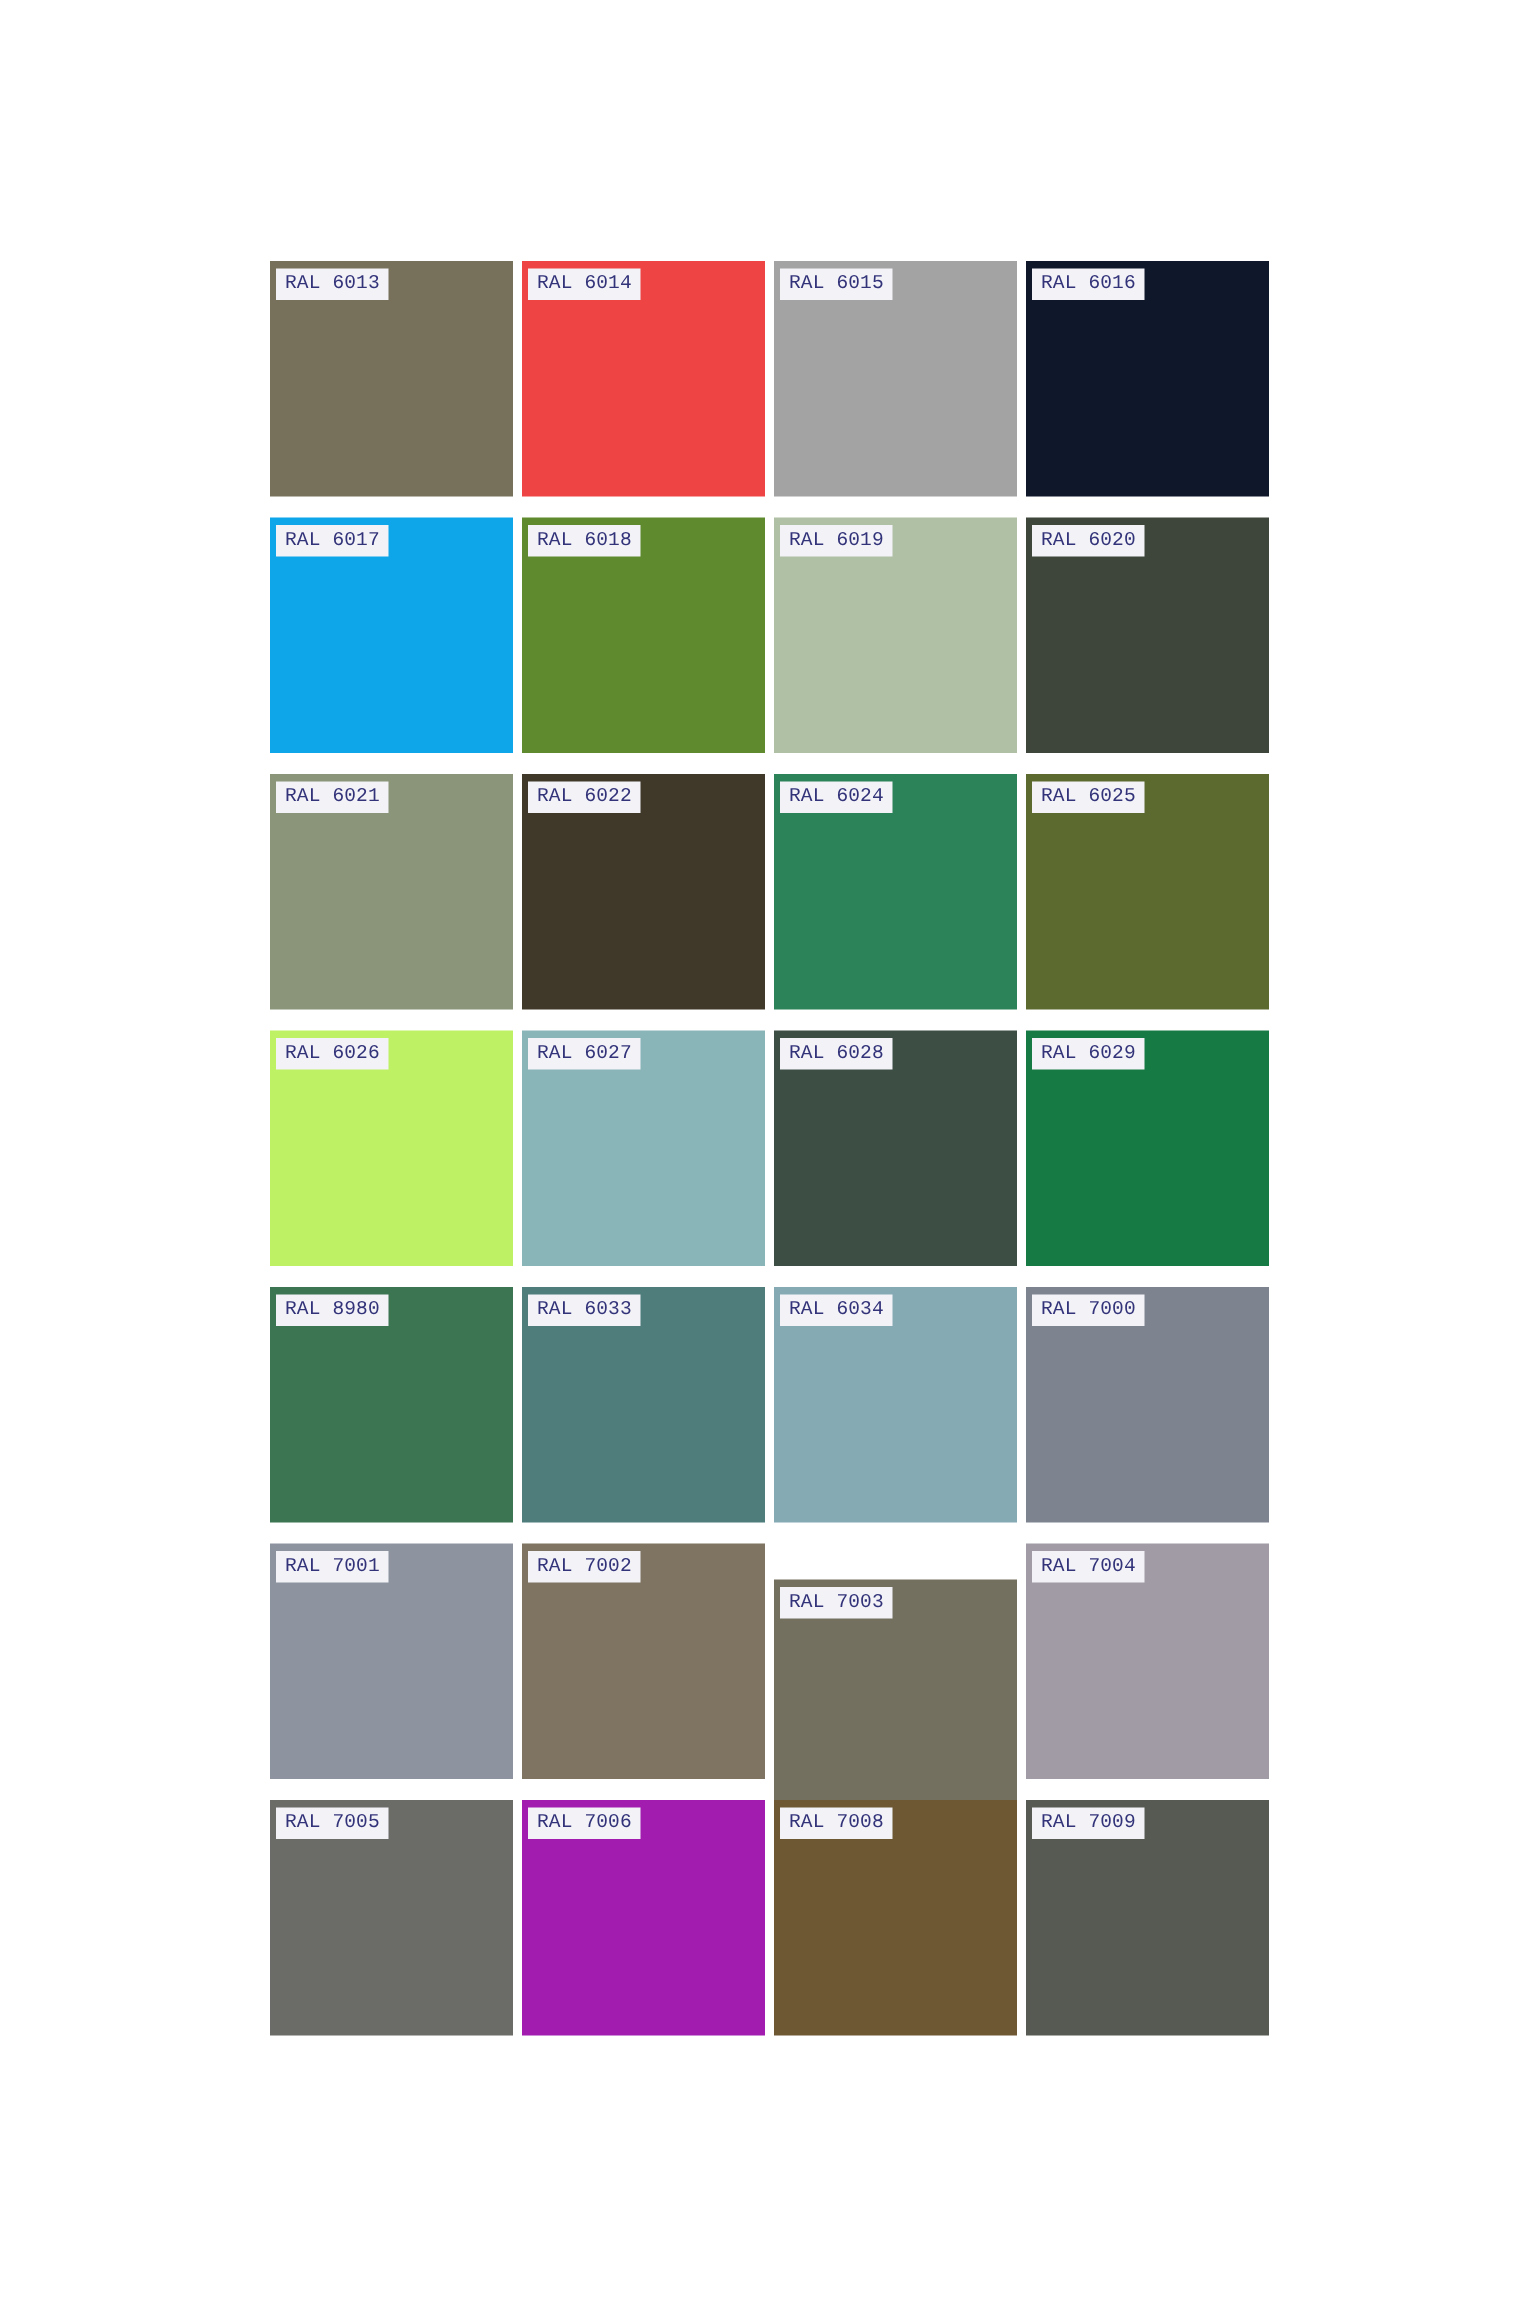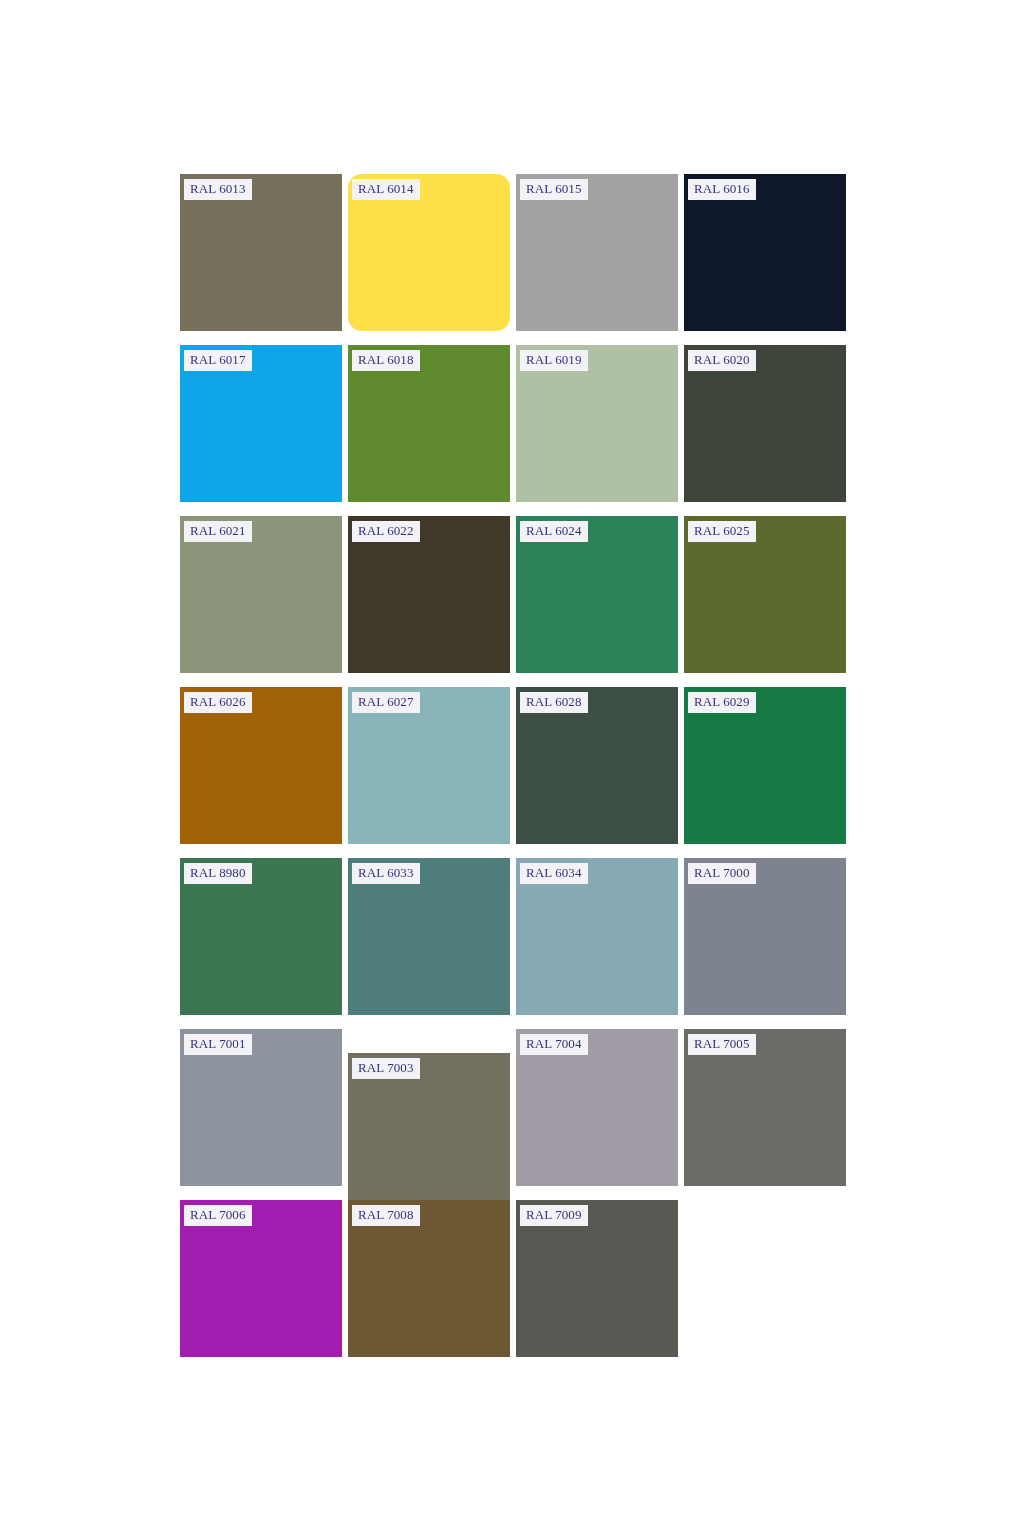--- a/index.html
+++ b/index.html
@@ -42,32 +42,32 @@
     position: absolute;
     left: 4px;
     top: 5px;
     background: #f2f2f7;
     color: #33337a;
     font-size: 13px;
     line-height: 16px;
     letter-spacing: 0.1px;
     padding: 2px 6px 3px 6px;
     white-space: nowrap;
-    font-family: Liberation Serif, serif;
+    font-family: Liberation Mono, monospace;
   }
 </style>
 </head>
 <body>
 
 <div id="chart-root">
   <div class="swatch-grid">
       <div class="swatch" style="background: rgb(119, 112, 90);">
         <span class="swatch-label">RAL 6013</span>
       </div>
-      <div class="swatch" style="background: #fde047; border-radius: 14px;">
+      <div class="swatch" style="background: #ef4444;">
         <span class="swatch-label">RAL 6014</span>
       </div>
       <div class="swatch" style="background: #a3a3a3;">
         <span class="swatch-label">RAL 6015</span>
       </div>
       <div class="swatch" style="background: #0f172a;">
         <span class="swatch-label">RAL 6016</span>
       </div>
       <div class="swatch" style="background: #0ea5e9; padding-left: 44px;">
         <span class="swatch-label">RAL 6017</span>
@@ -86,21 +86,21 @@
       </div>
       <div class="swatch" style="background: rgb(64, 56, 41);">
         <span class="swatch-label">RAL 6022</span>
       </div>
       <div class="swatch" style="background: rgb(45, 131, 89);">
         <span class="swatch-label">RAL 6024</span>
       </div>
       <div class="swatch" style="background: rgb(92, 106, 48);">
         <span class="swatch-label">RAL 6025</span>
       </div>
-      <div class="swatch" style="background: #a16207;">
+      <div class="swatch" style="background: #bef264;">
         <span class="swatch-label">RAL 6026</span>
       </div>
       <div class="swatch" style="background: rgb(137, 180, 184);">
         <span class="swatch-label">RAL 6027</span>
       </div>
       <div class="swatch" style="background: rgb(61, 78, 69);">
         <span class="swatch-label">RAL 6028</span>
       </div>
       <div class="swatch" style="background: rgb(21, 122, 67);">
         <span class="swatch-label">RAL 6029</span>
@@ -113,20 +113,23 @@
       </div>
       <div class="swatch" style="background: rgb(134, 170, 180);">
         <span class="swatch-label">RAL 6034</span>
       </div>
       <div class="swatch" style="background: rgb(126, 132, 143);">
         <span class="swatch-label">RAL 7000</span>
       </div>
       <div class="swatch" style="background: rgb(141, 148, 160);">
         <span class="swatch-label">RAL 7001</span>
       </div>
+      <div class="swatch" style="background: rgb(126, 116, 97);">
+        <span class="swatch-label">RAL 7002</span>
+      </div>
       <div class="swatch" style="background: rgb(116, 112, 95); margin-top: 24px;">
         <span class="swatch-label">RAL 7003</span>
       </div>
       <div class="swatch" style="background: rgb(160, 155, 165); text-align: right;">
         <span class="swatch-label">RAL 7004</span>
       </div>
       <div class="swatch" style="background: rgb(107, 107, 104);">
         <span class="swatch-label">RAL 7005</span>
       </div>
       <div class="swatch" style="background: #a21caf;">

